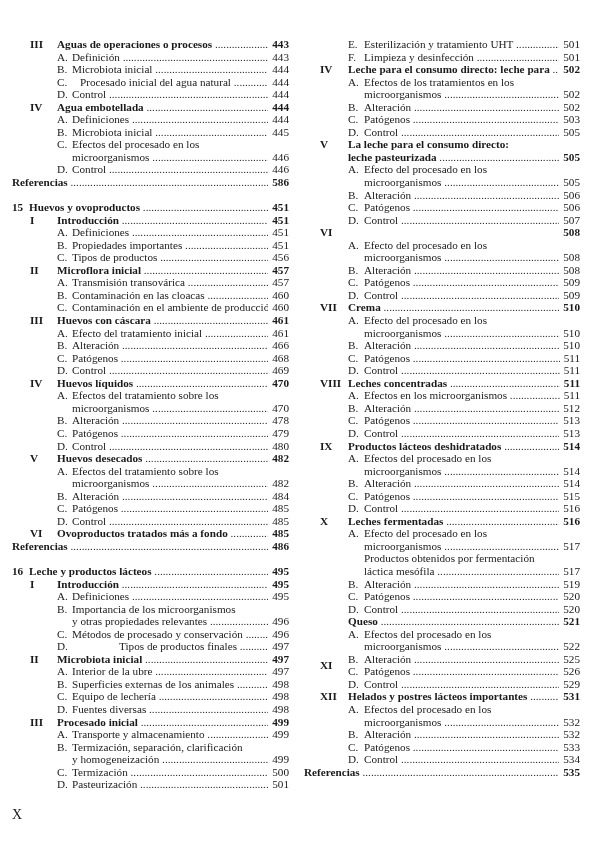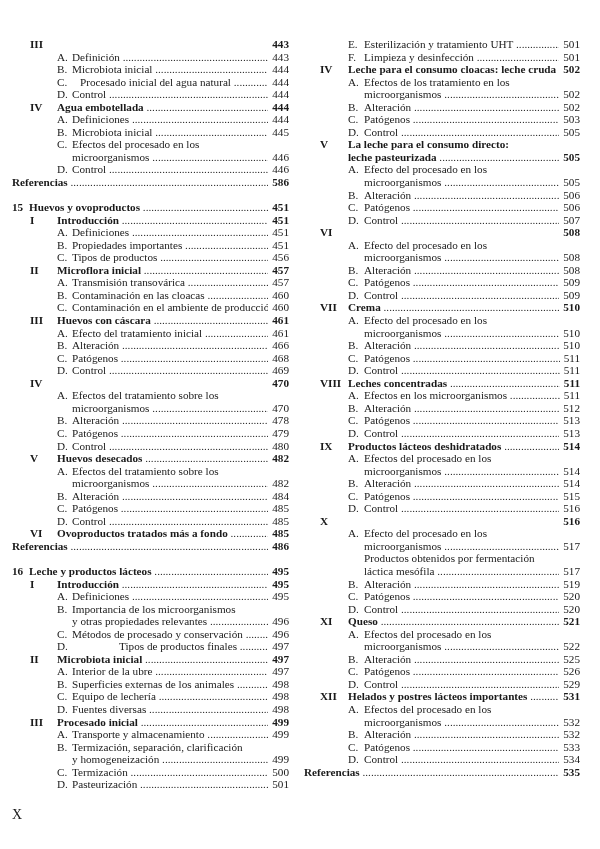--- a/index.html
+++ b/index.html
@@ -17,20 +17,21 @@
   .bold { font-weight:bold; }
   .gap { height:12.55px; }
   .footer { position:absolute; left:12px; top:807px; font-size:14px; }
 </style>
 </head>
 <body>
 
 <div class="col col-left" id="col-left">
     <div class="row">
       <span class="num bold" style="left: 18px;">III</span>
+      <span class="txt bold" style="left: 45px; right: 0px;">Aguas de operaciones o procesos</span>
       <span class="pg bold">443</span>
     </div>
     <div class="row">
       <span class="num" style="left: 45px;">A.</span>
       <span class="txt" style="left: 60px; right: 0px;">Definición</span>
       <span class="pg">443</span>
     </div>
     <div class="row">
       <span class="num" style="left: 45px;">B.</span>
       <span class="txt" style="left: 60px; right: 0px;">Microbiota inicial</span>
@@ -144,20 +145,21 @@
       <span class="txt" style="left: 60px; right: 0px;">Patógenos</span>
       <span class="pg">468</span>
     </div>
     <div class="row">
       <span class="num" style="left: 45px;">D.</span>
       <span class="txt" style="left: 60px; right: 0px;">Control</span>
       <span class="pg">469</span>
     </div>
     <div class="row">
       <span class="num bold" style="left: 18px;">IV</span>
+      <span class="txt bold" style="left: 45px; right: 0px;">Huevos líquidos</span>
       <span class="pg bold">470</span>
     </div>
     <div class="row">
       <span class="num" style="left: 45px;">A.</span>
       <span class="txt nodots" style="left: 60px; right: auto;">Efectos del tratamiento sobre los</span>
     </div>
     <div class="row">
       <span class="txt" style="left: 60px; right: 0px;">microorganismos</span>
       <span class="pg">470</span>
     </div>
@@ -307,26 +309,26 @@
       <span class="txt" style="left: 60px; right: 0px;">Esterilización y tratamiento UHT</span>
       <span class="pg">501</span>
     </div>
     <div class="row">
       <span class="num" style="left: 44px;">F.</span>
       <span class="txt" style="left: 60px; right: 0px;">Limpieza y desinfección</span>
       <span class="pg">501</span>
     </div>
     <div class="row">
       <span class="num bold" style="left: 16px;">IV</span>
-      <span class="txt bold" style="left: 44px; right: 0px;">Leche para el consumo cloacas: leche cruda</span>
+      <span class="txt bold" style="left: 44px; right: 0px;">Leche para el consumo directo: leche para</span>
       <span class="pg bold">502</span>
     </div>
     <div class="row">
       <span class="num" style="left: 44px;">A.</span>
-      <span class="txt nodots" style="left: 60px; right: auto;">Efectos de los tratamiento en los</span>
+      <span class="txt nodots" style="left: 60px; right: auto;">Efectos de los tratamientos en los</span>
     </div>
     <div class="row">
       <span class="txt" style="left: 60px; right: 0px;">microorganismos</span>
       <span class="pg">502</span>
     </div>
     <div class="row">
       <span class="num" style="left: 44px;">B.</span>
       <span class="txt" style="left: 60px; right: 0px;">Alteración</span>
       <span class="pg">502</span>
     </div>
@@ -474,20 +476,21 @@
       <span class="txt" style="left: 60px; right: 0px;">Patógenos</span>
       <span class="pg">515</span>
     </div>
     <div class="row">
       <span class="num" style="left: 44px;">D.</span>
       <span class="txt" style="left: 60px; right: 0px;">Control</span>
       <span class="pg">516</span>
     </div>
     <div class="row">
       <span class="num bold" style="left: 16px;">X</span>
+      <span class="txt bold" style="left: 44px; right: 0px;">Leches fermentadas</span>
       <span class="pg bold">516</span>
     </div>
     <div class="row">
       <span class="num" style="left: 44px;">A.</span>
       <span class="txt nodots" style="left: 60px; right: auto;">Efecto del procesado en los</span>
     </div>
     <div class="row">
       <span class="txt" style="left: 60px; right: 0px;">microorganismos</span>
       <span class="pg">517</span>
     </div>
@@ -507,21 +510,21 @@
       <span class="num" style="left: 44px;">C.</span>
       <span class="txt" style="left: 60px; right: 0px;">Patógenos</span>
       <span class="pg">520</span>
     </div>
     <div class="row">
       <span class="num" style="left: 44px;">D.</span>
       <span class="txt" style="left: 60px; right: 0px;">Control</span>
       <span class="pg">520</span>
     </div>
     <div class="row">
-      <span class="num bold" style="left: 16px;">XI</span>
+      <span class="num bold" style="left: 16px; margin-top: 44px;">XI</span>
       <span class="txt bold" style="left: 44px; right: 0px;">Queso</span>
       <span class="pg bold">521</span>
     </div>
     <div class="row">
       <span class="num" style="left: 44px;">A.</span>
       <span class="txt nodots" style="left: 60px; right: auto;">Efectos del procesado en los</span>
     </div>
     <div class="row">
       <span class="txt" style="left: 60px; right: 0px;">microorganismos</span>
       <span class="pg">522</span>

